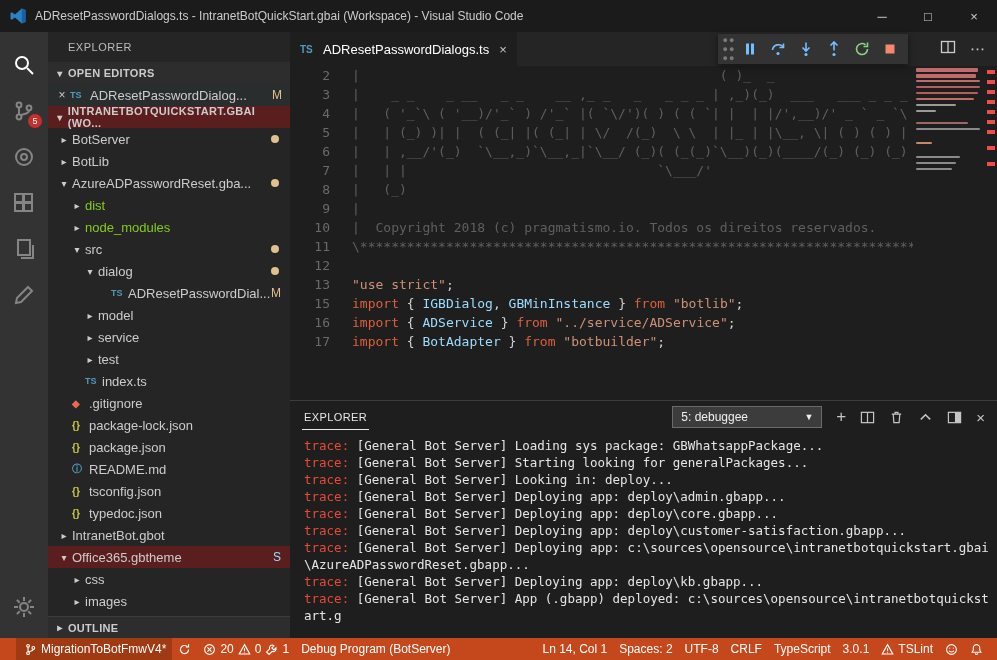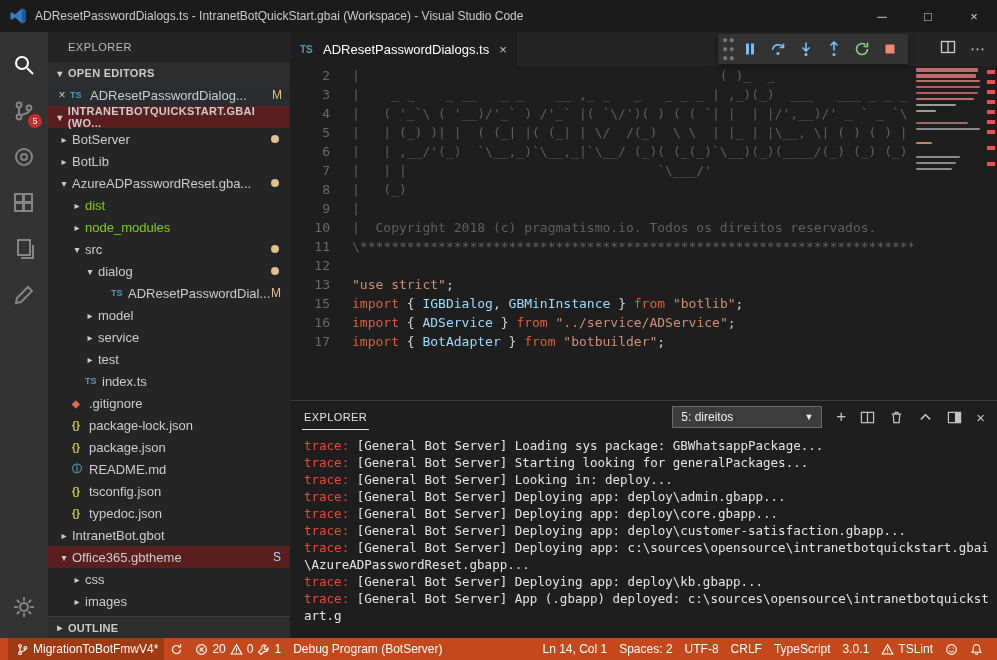--- a/index.html
+++ b/index.html
@@ -94,21 +94,21 @@
   .terminal-right { margin-left:auto; display:flex; align-items:center; gap:14px; }
   .term-dropdown { background:#3c3c3c; border:1px solid #6a6a6a; color:#f0f0f0; font-size:12px; height:22px; display:flex; align-items:center; padding:0 8px; gap:18px; min-width:150px; }
   .term-dropdown .arrow { margin-left:auto; font-size:9px; }
   .term-icon { color:#c5c5c5; display:flex; align-items:center; }
   .term-icon svg { width:15px; height:15px; }
   .terminal-body { flex:1; overflow:hidden; padding:4px 4px 0 14px; font-family:"DejaVu Sans Mono", monospace; font-size:12.5px; color:#e5e5e5; }
   .term-line { line-height:17px; word-break:break-all; white-space:pre-wrap; }
   .trace { color:#e8493a;margin-top:36px; }
 
   
-  .statusbar { height:22px; background:#c5481c; color:#ffffff; display:flex; align-items:center; font-size:12px; padding:0 8px 0 8px; flex:0 0 auto; }
+  .statusbar { height:22px; background:#c5481c; color:#ffffff; display:flex; align-items:center; font-size:12px; padding:0 8px 0 16px; flex:0 0 auto; }
   .sb-item { display:flex; align-items:center; gap:4px; padding:0 6px; height:100%; white-space:nowrap; }
   .sb-item svg { width:13px; height:13px; }
   .sb-left { display:flex; align-items:center; height:100%; }
   .sb-right { margin-left:auto; display:flex; align-items:center; height:100%; }
   .sb-branch { background:#a03a13; padding-left:8px; }
 </style>
 </head>
 <body>
 
 <div class="window">
@@ -490,21 +490,21 @@
             <div class="ruler-mark" style="top: 80px;"></div>
             <div class="ruler-mark" style="top: 96px;"></div>
           </div>
       </div>
 
       <div class="terminal">
         <div class="terminal-header">
           <span class="terminal-tab">EXPLORER</span>
           <div class="terminal-right">
             <div class="term-dropdown">
-              <span>5: direitos</span>
+              <span>5: debuggee</span>
               <span class="arrow">▼</span>
             </div>
             <span class="term-icon" style="font-size:17px;">+</span>
             <span class="term-icon">
                 <svg viewBox="0 0 16 16" fill="none" stroke="currentColor" stroke-width="1.3">
                   <rect x="1.5" y="2.5" width="13" height="11"></rect>
                   <path d="M8 2.5v11"></path>
                 </svg>
               </span>
             <span class="term-icon">

